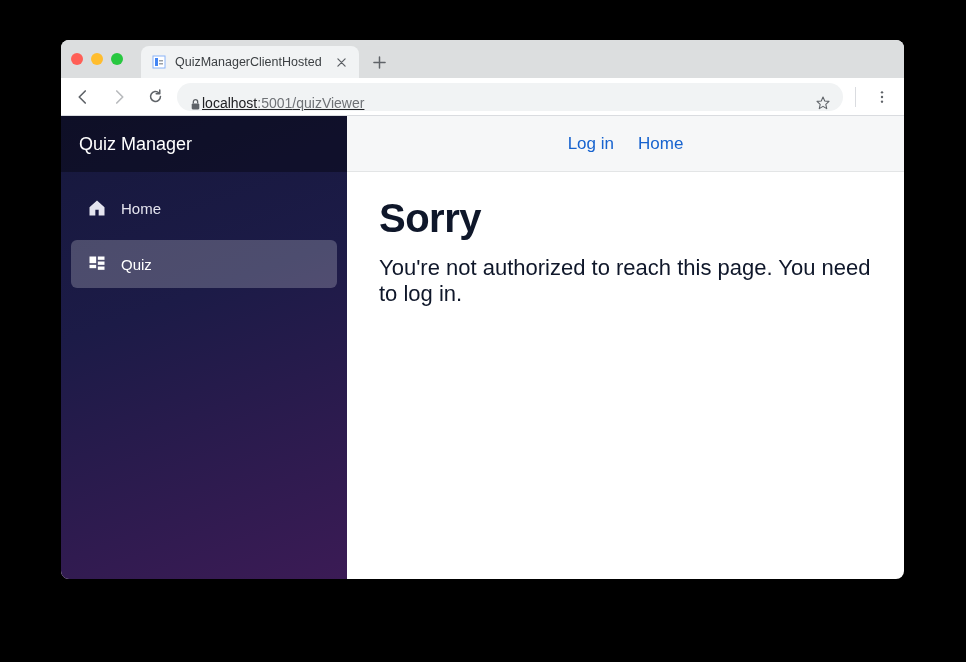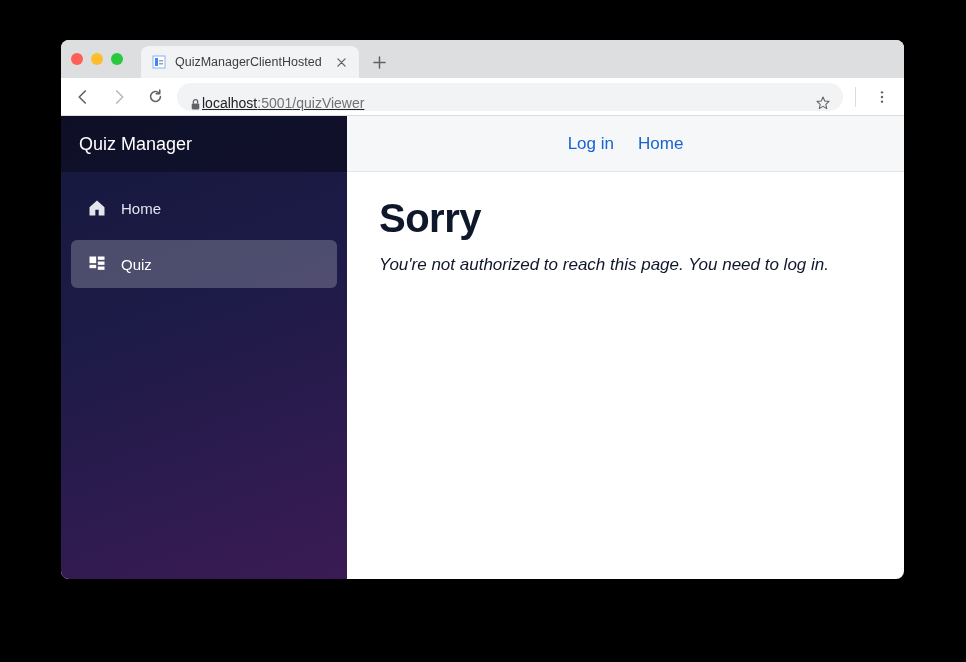--- a/index.html
+++ b/index.html
@@ -159,22 +159,21 @@
     padding: 24px 32px;
     color:#0f172a;
   }
   .main h1 {
     font-size: 40px;
     font-weight: 700;
     margin-bottom: 14px;
     letter-spacing:-0.5px;
   }
   .main p {
-    font-size: 17px;
-    font-style: italic;
+    font-size: 22px;
   }
   svg { display:block; }
 </style>
 </head>
 <body>
 
 <div class="window">
 
   <div class="tabstrip">
     <div class="traffic">

